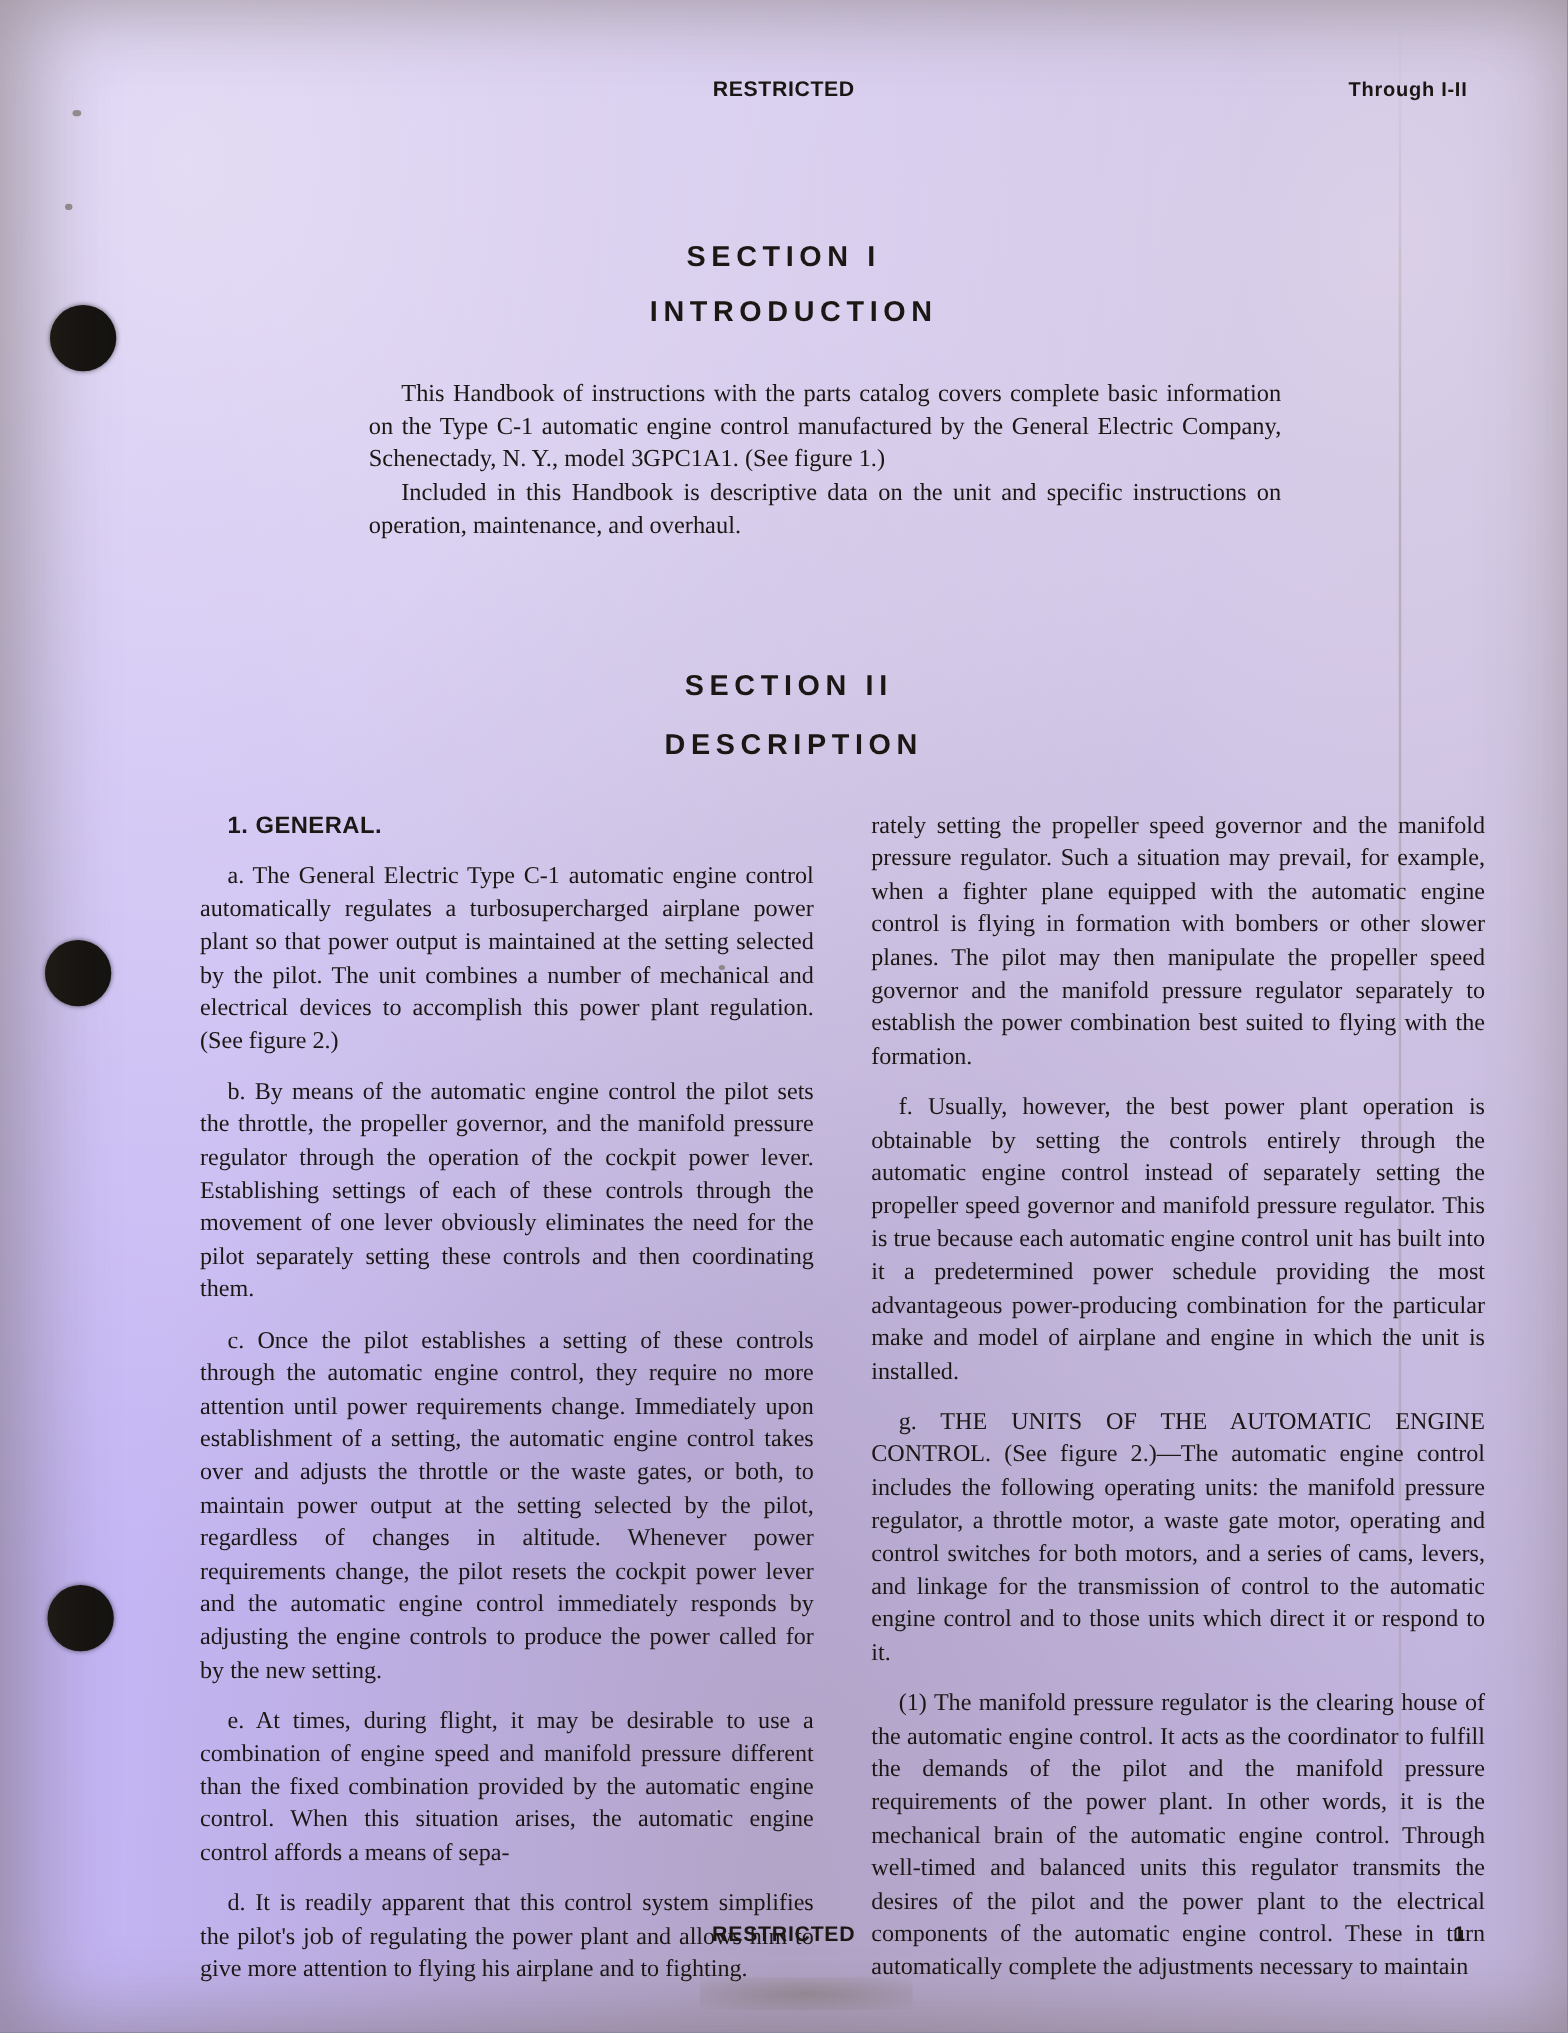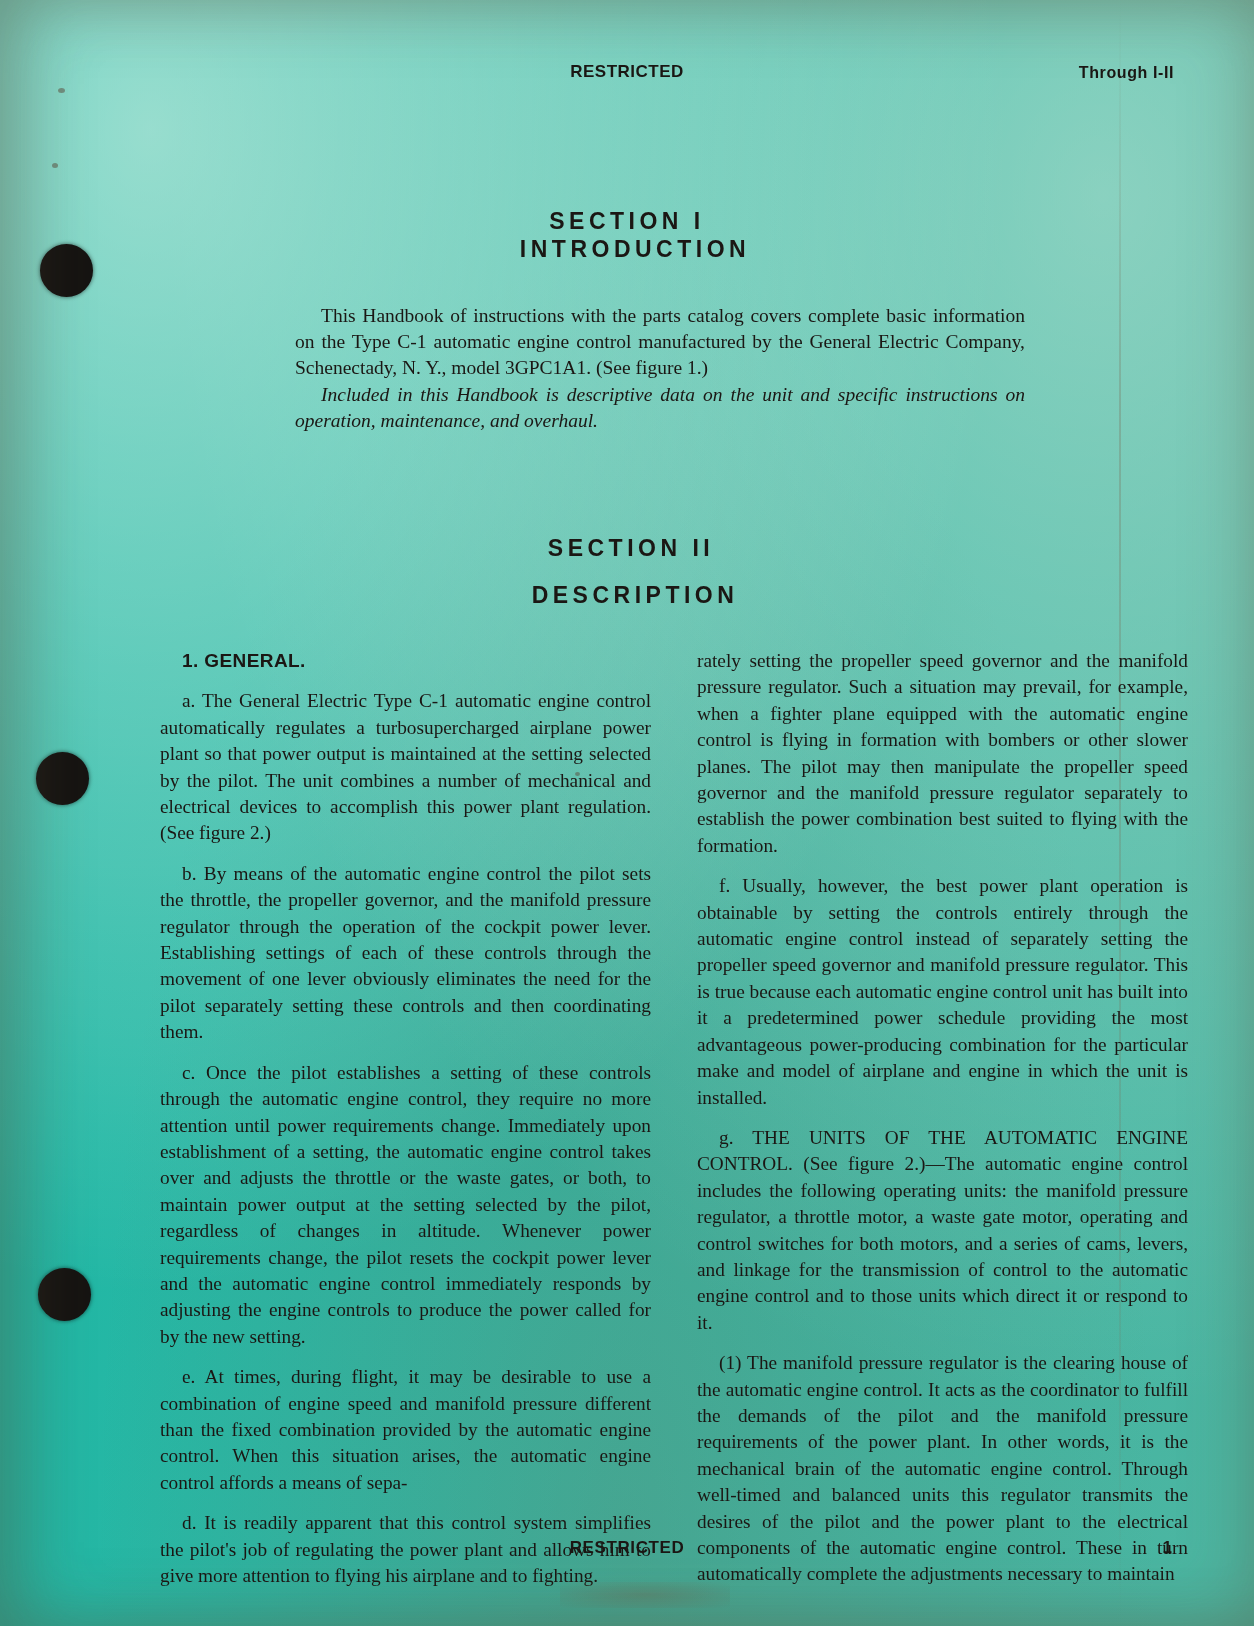--- a/index.html
+++ b/index.html
@@ -4,21 +4,21 @@
 <style>
   html, body {
     margin: 0;
     padding: 0;
     background: #6d6d6d;
   }
   .page {
     position: relative;
     width: 1254px;
     height: 1626px;
-    background: #14b8a6;
+    background: #c4b5fd;
     overflow: hidden;
     font-family: "Liberation Serif", serif;
     color: #1b1714;
   }
   
   .paper-grain {
     position: absolute;
     inset: 0;
     background:
       radial-gradient(ellipse at 12% 8%, rgba(255,252,240,0.55) 0%, rgba(255,252,240,0) 55%),
@@ -113,21 +113,21 @@
     position: absolute;
     left: 295px;
     width: 730px;
     top: 303px;
     font-size: 19.5px;
     line-height: 26.2px;
     text-align: justify;
     text-justify: inter-word;
   }
   .intro-block p { margin: 0; }
-  .intro-block p + p { text-indent: 26px; font-style: italic; }
+  .intro-block p + p { text-indent: 26px; }
 
   
   .cols {
     position: absolute;
     top: 648px;
     left: 148px;
     width: 1028px;
     display: flex;
     gap: 46px;
     margin-left: 12px;
@@ -196,21 +196,21 @@
   <div class="speck" style="left:52px; top:163px; width:6px; height:5px;"></div>
   <div class="speck" style="left:575px; top:772px; width:5px; height:4px;"></div>
 
   <div class="header">
     <div class="hdr-center">
       <div>RESTRICTED</div>
     </div>
     <div class="hdr-right">Through I-II</div>
   </div>
 
-  <div style="position:absolute; left:0; right:0; top:208px;" class="sec-title">SECTION I</div>
+  <div style="position:absolute; left:0; right:0; top:192px;" class="sec-title">SECTION I</div>
   <div style="position:absolute; left:0; right:0; top:236px;" class="sec-sub">INTRODUCTION</div>
 
   <div class="intro-block">
     <p style="text-indent:26px;">This Handbook of instructions with the parts catalog covers complete basic information on the Type C-1 automatic engine control manufactured by the General Electric Company, Schenectady, N. Y., model 3GPC1A1. (See figure 1.)</p>
     <p>Included in this Handbook is descriptive data on the unit and specific instructions on operation, maintenance, and overhaul.</p>
   </div>
 
   <div style="position:absolute; left:0; right:16px; top:535px;padding-left:24px;" class="sec-title">SECTION II</div>
   <div style="position:absolute; left:0; right:0; top:582px;" class="sec-sub">DESCRIPTION</div>
 

